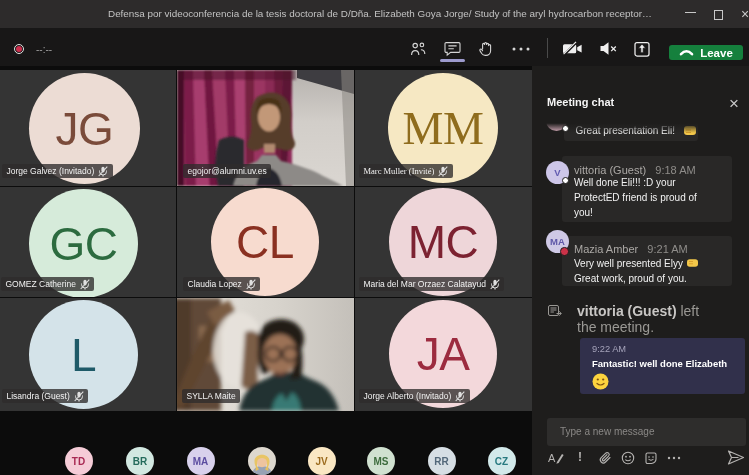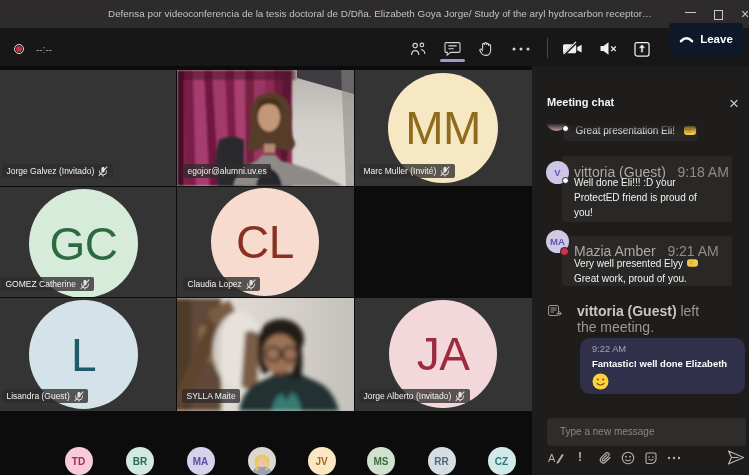--- a/index.html
+++ b/index.html
@@ -5,21 +5,21 @@
 html,body{margin:0;padding:0;background:#000;font-family:"Liberation Sans",sans-serif;}
 #stage{position:relative;width:749px;height:475px;overflow:hidden;background:#0c0c0c;}
 .abs{position:absolute;}
 .tile{position:absolute;background:#343434;overflow:hidden;}
 .bigcircle{position:absolute;border-radius:50%;display:flex;align-items:center;justify-content:center;font-size:46px;letter-spacing:-0.5px;}
 .nlabel{position:absolute;background:rgba(46,44,43,0.78);border-radius:2px;color:#f2f2f2;font-size:8.5px;display:flex;align-items:center;padding:0 4.5px;height:14px;white-space:nowrap;}
 .nlabel svg{margin-left:4px;}
 .sav{top:447px;width:28px;height:28px;border-radius:50%;display:flex;align-items:center;justify-content:center;font-size:10px;font-weight:bold;}
 .cav{position:absolute;width:23px;height:23px;border-radius:50%;display:flex;align-items:center;justify-content:center;font-size:9.5px;font-weight:bold;z-index:3;}
 .bub{position:absolute;background:#292827;border-radius:3px;color:#f2f2f2;font-size:10px;}
-.hdr{color:#aba8a5;font-size:14px;}
+.hdr{color:#aba8a5;font-size:11px;}
 </style>
 </head>
 <body>
 <div id="stage">
 
 <div class="abs" style="left:0;top:0;width:749px;height:28px;background:#2d2b2b;"></div>
 <div class="abs" style="left:0;top:0;width:760px;height:28px;line-height:28px;text-align:center;color:#c3c3c3;font-size:9.9px;">Defensa por videoconferencia de la tesis doctoral de D/Dña. Elizabeth Goya Jorge/ Study of the aryl hydrocarbon receptor…</div>
 <div class="abs" style="left:685px;top:12px;width:11px;height:1.2px;background:#c8c8c8;"></div>
 <div class="abs" style="left:713.5px;top:10px;width:7.5px;height:7.5px;border:1px solid #c8c8c8;"></div>
 <div class="abs" style="left:741px;top:7px;color:#c8c8c8;font-size:14px;line-height:14px;">×</div>
@@ -64,27 +64,28 @@
         <path d="M1.6 13.2 L14 0.8" stroke="#efefef" stroke-width="1.2"></path>
       </svg></div>
 <div class="abs" id="ic-spk" style="left:599px;top:41px;"><svg width="19" height="15" viewBox="0 0 19 15">
         <path d="M1.5 5 h3 L9.5 1.2 v12.6 L4.5 10 h-3 z" fill="#efefef"></path>
         <path d="M12.2 5.5 l4.6 4.6 M16.8 5.5 l-4.6 4.6" stroke="#efefef" stroke-width="1.3"></path>
       </svg></div>
 <div class="abs" id="ic-share" style="left:633px;top:40px;"><svg width="18" height="18" viewBox="0 0 18 18">
         <rect x="2" y="2.5" width="14" height="13.5" rx="2" fill="none" stroke="#efefef" stroke-width="1.25"></rect>
         <path d="M9 4 L12.6 8.2 h-2.4 v4.6 h-2.4 v-4.6 h-2.4 z" fill="#efefef" stroke="#181717" stroke-width="0.8"></path>
       </svg></div>
-<div class="abs" style="left:669px;top:23px;width:74px;height:32px;background:#0f172a;border-radius:3px;display:flex;align-items:center;justify-content:center;color:#fff;font-size:11.5px;font-weight:bold;">
+<div class="abs" style="left:669px;top:45px;width:74px;height:15px;background:#15803d;border-radius:3px;display:flex;align-items:center;justify-content:center;color:#fff;font-size:11.5px;font-weight:bold;">
 <svg width="15" height="9" viewBox="0 0 15 9" style="margin-right:6px;">
         <path d="M2 6.2 q5.5-5.8 11 0" stroke="#fff" stroke-width="2.6" fill="none" stroke-linecap="round"></path>
       </svg>
 Leave</div>
 
 <div class="tile" style="left:0;top:70px;width:176px;height:116px;">
+  <div class="bigcircle" style="left:29px;top:3px;width:111px;height:111px;background:#ecdcd4;color:#7a4b3a;">JG</div>
   <div class="nlabel" style="left:2px;bottom:8px;">Jorge Galvez (Invitado)<svg width="10" height="11" viewBox="0 0 10 11">
           <g stroke="#e0e0e0" fill="none">
             <rect x="3.4" y="0.8" width="3.2" height="5.6" rx="1.6" fill="#e0e0e0" stroke="none"></rect>
             <path d="M1.5 4.5 v1 a3.5 3.5 0 0 0 7 0 v-1 M5 9 v1.6" stroke-width="1"></path>
             <path d="M0.7 10 L9.3 0.7" stroke-width="1.1"></path>
           </g>
         </svg></div>
 </div>
 <div class="tile" id="vid1" style="left:177px;top:70px;width:177px;height:116px;background:#d5d1cc;">
   <svg width="177" height="116" viewBox="0 0 177 116" style="position:absolute;left:0;top:0;">
@@ -125,21 +126,21 @@
       <path d="M56 116 C60 99 70 95 80 91 L85 85 L99 85 L104 91 C122 95 138 101 146 106 C153 109 160 113 166 116 Z" fill="#8d8a87"></path>
       <path d="M79 116 C81 104 86 100 92 98 C98 100 103 104 105 116 Z" fill="#26252d"></path>
       <path d="M80 27 q-8 9 -6 24 q1 13 -3 20 q-3 7 3 9 q6 2 11-2 l19 1 q6 3 11 0 q5-3 2-9 q-4-7-3-20 q2-15-7-23 q-11-9-27 0 z" fill="#563d2a"></path>
       <ellipse cx="92" cy="47" rx="11" ry="14.5" fill="#c29878"></ellipse>
       <path d="M80 44 q-2-17 12-16 q14-1 12 16 q-3-10-12-10 q-9 0-12 10 z" fill="#4a3118"></path>
       <path d="M87 74 h11 v9 h-11 z" fill="#b18a70"></path>
     </g>
   </svg>
   <div class="nlabel" style="left:6px;bottom:8px;">egojor@alumni.uv.es</div>
 </div>
-<div class="tile" style="left:355px;top:70px;width:177px;height:116px;">
+<div class="tile" style="left:355px;top:70px;width:177px;height:116px;font-family:Liberation Serif, serif;">
   <div class="bigcircle" style="left:33px;top:3px;width:110px;height:110px;background:#f6e8c3;color:#8f6c1d;">MM</div>
   <div class="nlabel" style="left:4px;bottom:8px;">Marc Muller (Invité)<svg width="10" height="11" viewBox="0 0 10 11">
           <g stroke="#e0e0e0" fill="none">
             <rect x="3.4" y="0.8" width="3.2" height="5.6" rx="1.6" fill="#e0e0e0" stroke="none"></rect>
             <path d="M1.5 4.5 v1 a3.5 3.5 0 0 0 7 0 v-1 M5 9 v1.6" stroke-width="1"></path>
             <path d="M0.7 10 L9.3 0.7" stroke-width="1.1"></path>
           </g>
         </svg></div>
 </div>
 
@@ -149,20 +150,30 @@
           <g stroke="#e0e0e0" fill="none">
             <rect x="3.4" y="0.8" width="3.2" height="5.6" rx="1.6" fill="#e0e0e0" stroke="none"></rect>
             <path d="M1.5 4.5 v1 a3.5 3.5 0 0 0 7 0 v-1 M5 9 v1.6" stroke-width="1"></path>
             <path d="M0.7 10 L9.3 0.7" stroke-width="1.1"></path>
           </g>
         </svg></div>
 </div>
 <div class="tile" style="left:0;top:187px;width:176px;height:110px;">
   <div class="bigcircle" style="left:29px;top:2px;width:109px;height:109px;background:#d6ebda;color:#2c6b3f;">GC</div>
   <div class="nlabel" style="left:1px;bottom:6px;">GOMEZ Catherine<svg width="10" height="11" viewBox="0 0 10 11">
+          <g stroke="#e0e0e0" fill="none">
+            <rect x="3.4" y="0.8" width="3.2" height="5.6" rx="1.6" fill="#e0e0e0" stroke="none"></rect>
+            <path d="M1.5 4.5 v1 a3.5 3.5 0 0 0 7 0 v-1 M5 9 v1.6" stroke-width="1"></path>
+            <path d="M0.7 10 L9.3 0.7" stroke-width="1.1"></path>
+          </g>
+        </svg></div>
+</div>
+<div class="tile" style="left:355px;top:187px;width:177px;height:110px;">
+  <div class="bigcircle" style="left:34px;top:1px;width:108px;height:108px;background:#eed6d9;color:#7c2231;">MC</div>
+  <div class="nlabel" style="left:4px;bottom:6px;">Maria del Mar Orzaez Calatayud<svg width="10" height="11" viewBox="0 0 10 11">
           <g stroke="#e0e0e0" fill="none">
             <rect x="3.4" y="0.8" width="3.2" height="5.6" rx="1.6" fill="#e0e0e0" stroke="none"></rect>
             <path d="M1.5 4.5 v1 a3.5 3.5 0 0 0 7 0 v-1 M5 9 v1.6" stroke-width="1"></path>
             <path d="M0.7 10 L9.3 0.7" stroke-width="1.1"></path>
           </g>
         </svg></div>
 </div>
 
 <div class="tile" style="left:0;top:298px;width:176px;height:113px;">
   <div class="bigcircle" style="left:29px;top:2px;width:109px;height:109px;background:#d4e3e9;color:#1e5a68;">L</div>
@@ -281,21 +292,21 @@
 
 <div class="abs" style="left:547px;top:303px;"><svg width="15" height="15" viewBox="0 0 15 15">
           <g stroke="#9a9894" fill="none" stroke-width="1">
             <rect x="1.5" y="2.5" width="10" height="10" rx="1.5"></rect>
             <path d="M3.5 5 h6 M3.5 7 h6 M3.5 9 h3.4"></path>
             <path d="M9.5 10.5 h4.5 M12 8.2 l2.3 2.3 -2.3 2.3" stroke="#9a9894"></path>
           </g>
         </svg></div>
 <div class="abs" style="left:577px;top:302.5px;width:125px;font-size:14px;line-height:16px;color:#9a9894;"><b style="color:#c8c6c4;">vittoria (Guest)</b> left the meeting.</div>
 
-<div class="abs" style="left:580px;top:337.5px;width:165px;height:56px;background:#31304b;border-radius:10px;">
+<div class="abs" style="left:580px;top:337.5px;width:165px;height:56px;background:#31304b;border-radius:3px;">
   <div style="position:absolute;left:12px;top:6.5px;font-size:9.3px;color:#a5a3ba;">9:22 AM</div>
   <div style="position:absolute;left:12px;top:20px;font-size:9.5px;font-weight:bold;color:#fff;white-space:nowrap;">Fantastic! well done Elizabeth</div>
   <svg style="position:absolute;left:12px;top:35px;" width="17" height="17" viewBox="0 0 17 17">
           <circle cx="8.5" cy="8.5" r="8" fill="#fcd33e"></circle>
           <circle cx="5.8" cy="6.5" r="1.1" fill="#7a4f12"></circle>
           <circle cx="11.2" cy="6.5" r="1.1" fill="#7a4f12"></circle>
           <path d="M5 10.5 q3.5 3 7 0" stroke="#7a4f12" stroke-width="1.2" fill="none" stroke-linecap="round"></path>
         </svg>
 </div>
 

